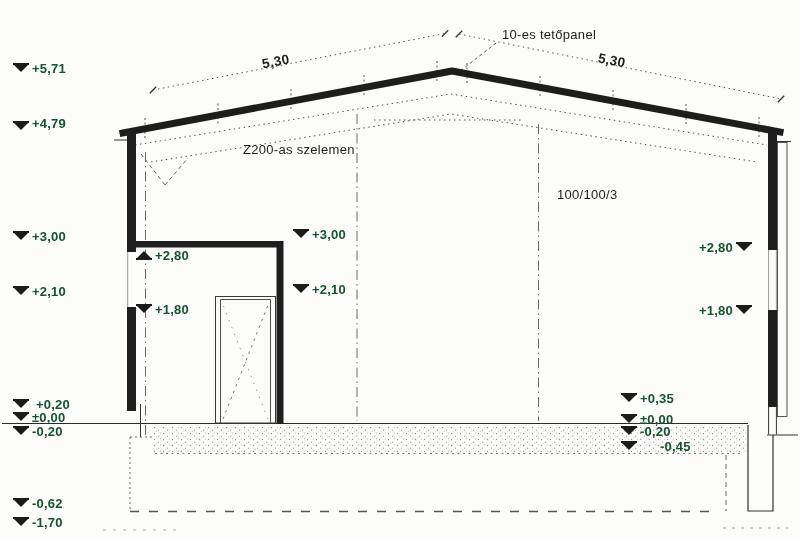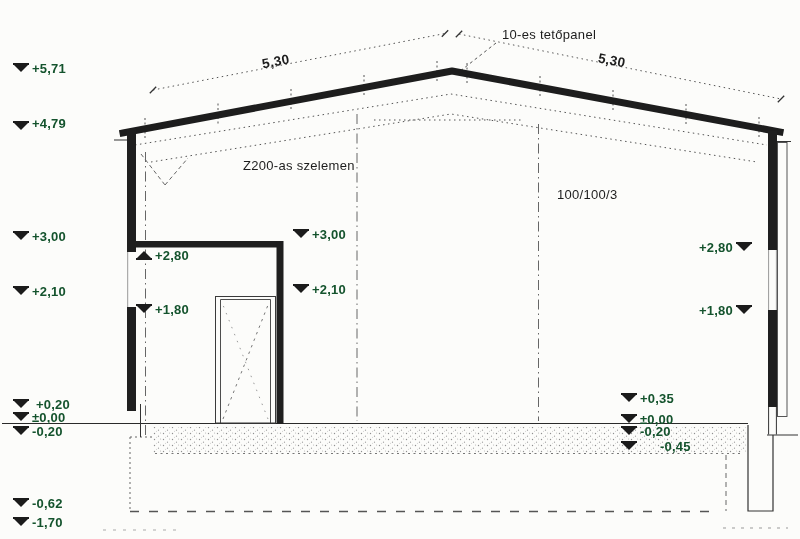--- a/index.html
+++ b/index.html
@@ -120,21 +120,21 @@
       <rect x="215.5" y="296.5" width="60" height="126.5" fill="none" stroke="#3a3a3a" stroke-width="1"></rect>
       <path d="M220.5,299.5 V423 M270.5,299.5 V423 M220.5,299.5 H270.5" stroke="#3a3a3a" stroke-width="0.9" fill="none"></path>
       <path d="M223,419 L268,305" stroke="#777" stroke-width="1" stroke-dasharray="2.5 4.5" fill="none"></path>
       <path d="M268,419 L223,305" stroke="#9a9a9a" stroke-width="1" stroke-dasharray="1.5 6" fill="none"></path>
     </g>
   </svg>
 
   <div class="lbl" style="left:502px;top:27px;">10-es tetőpanel</div>
   <div class="lbl dim rotl" style="left:262px;top:54px;">5,30</div>
   <div class="lbl dim rotr" style="left:598px;top:53px;">5,30</div>
-  <div class="lbl" style="left:243px;top:158px;">Z200-as szelemen</div>
+  <div class="lbl" style="left:243px;top:142px;">Z200-as szelemen</div>
   <div class="lbl" style="left:557px;top:187px;text-align:center;">100/100/3</div>
 
   <div id="markers">
       <div class="marker" style="left: 14px; top: 61px;">
         <span class="tri down"></span>
         <span>+5,71</span>
       </div>
       <div class="marker" style="left: 14px; top: 117px; align-items: flex-end;">
         <span class="tri down"></span>
         <span>+4,79</span>

